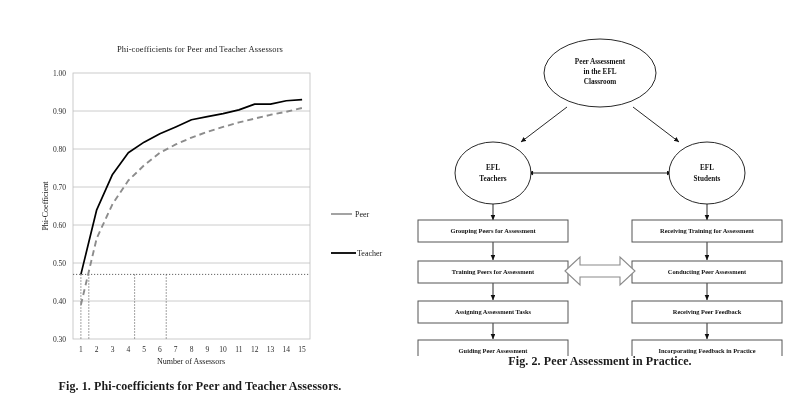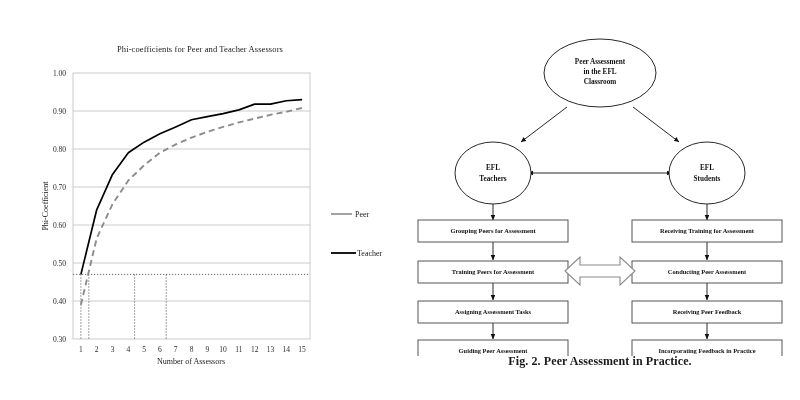--- a/index.html
+++ b/index.html
@@ -143,20 +143,21 @@
       <text class="axis-title" x="191" y="348" text-anchor="middle">Number of Assessors</text>
 
       <g id="legend">
         <line x1="331" y1="198" x2="352" y2="198" stroke="#8c8c8c" stroke-width="1.6"></line>
         <text class="legend-label" x="355" y="201">Peer</text>
         <line x1="331" y1="237" x2="356" y2="237" stroke="#000000" stroke-width="1.8"></line>
         <text class="legend-label" x="357" y="240">Teacher</text>
       </g>
     </svg>
 
+    <div class="fig-caption" id="fig1-caption">Fig. 1. Phi-coefficients for Peer and Teacher Assessors.</div>
   </div>
 
   <div class="figure-panel" id="figure-2-panel">
     <svg id="diagram-svg" width="400" height="340" viewBox="0 0 400 340">
       <defs>
         <marker id="arrow" markerWidth="7" markerHeight="7" refX="5.6" refY="2.6" orient="auto" markerUnits="strokeWidth">
           <path d="M0,0 L5.8,2.6 L0,5.2 z" fill="#111111"></path>
         </marker>
         <marker id="arrow-start" markerWidth="7" markerHeight="7" refX="0.2" refY="2.6" orient="auto" markerUnits="strokeWidth">
           <path d="M5.8,0 L0,2.6 L5.8,5.2 z" fill="#111111"></path>

